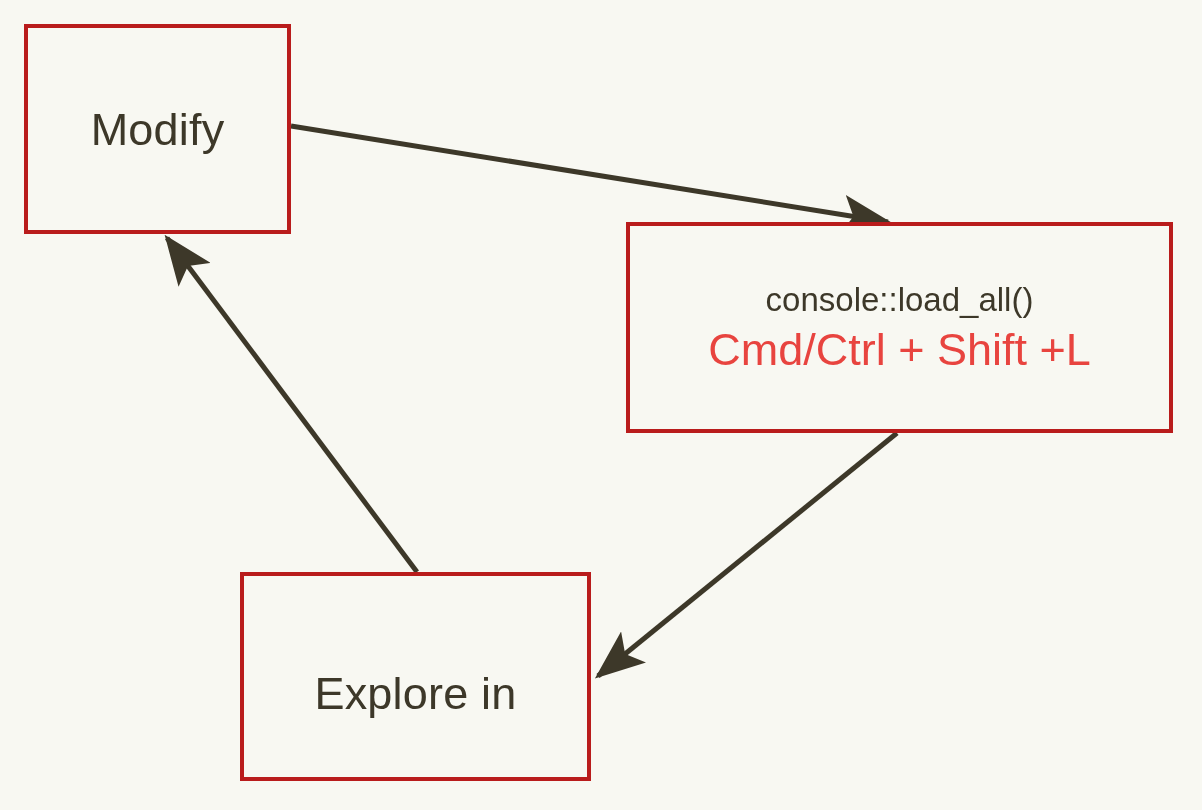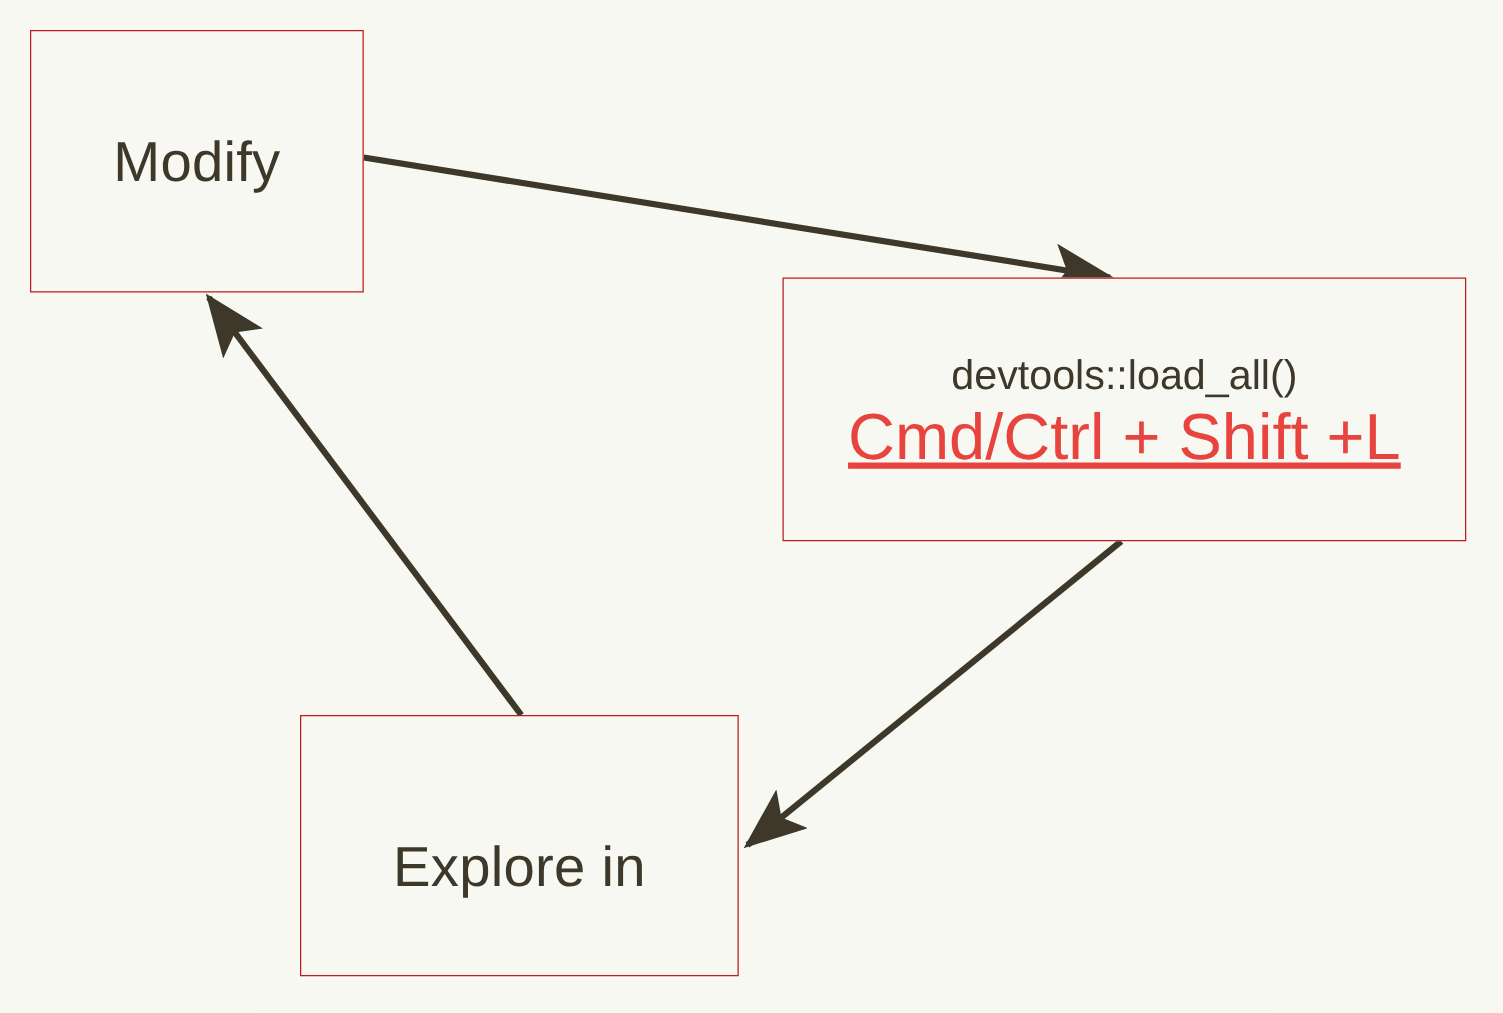--- a/index.html
+++ b/index.html
@@ -23,21 +23,21 @@
     left: 0;
     top: 0;
     width: 1202px;
     height: 810px;
     pointer-events: none;
   }
   .node {
     position: absolute;
     box-sizing: border-box;
     background: #f8f8f2;
-    border: 1px solid #b91c1c;
+    border: 4px solid #b91c1c;
     display: flex;
     flex-direction: column;
     align-items: center;
     justify-content: center;
     text-align: center;
   }
   .node-label {
     color: #3d3829;
     font-weight: 300;
     letter-spacing: 0.2px;
@@ -60,25 +60,24 @@
     width: 547px;
     height: 211px;
   }
   #node-devtools-load-all .cmd-label {
     font-size: 33px;
     line-height: 44px;
     color: #3d3829;
     font-weight: 300;
   }
   #node-devtools-load-all .shortcut-label {
-    font-size: 52px;
+    font-size: 45px;
     line-height: 56px;
     color: #e8443f;
     font-weight: 300;
-    text-decoration: underline;
   }
   
   #node-explore-console {
     left: 240px;
     top: 572px;
     width: 351px;
     height: 209px;
   }
   #node-explore-console .node-label {
     font-size: 45px;
@@ -103,21 +102,21 @@
     <line x1="897" y1="433" x2="598" y2="676" stroke="#3d3829" stroke-width="5" marker-end="url(#arrow-head)"></line>
 
     <line x1="417" y1="572" x2="167" y2="238" stroke="#3d3829" stroke-width="5" marker-end="url(#arrow-head)"></line>
   </svg>
 
   <div class="node" id="node-modify-code">
     <div class="node-label">Modify</div>
   </div>
 
   <div class="node" id="node-devtools-load-all">
-    <div class="cmd-label">devtools::load_all()</div>
+    <div class="cmd-label">console::load_all()</div>
     <div class="shortcut-label">Cmd/Ctrl + Shift +L</div>
   </div>
 
   <div class="node" id="node-explore-console">
     <div class="node-label">Explore in</div>
   </div>
 
 </div>
 
 </body></html>

